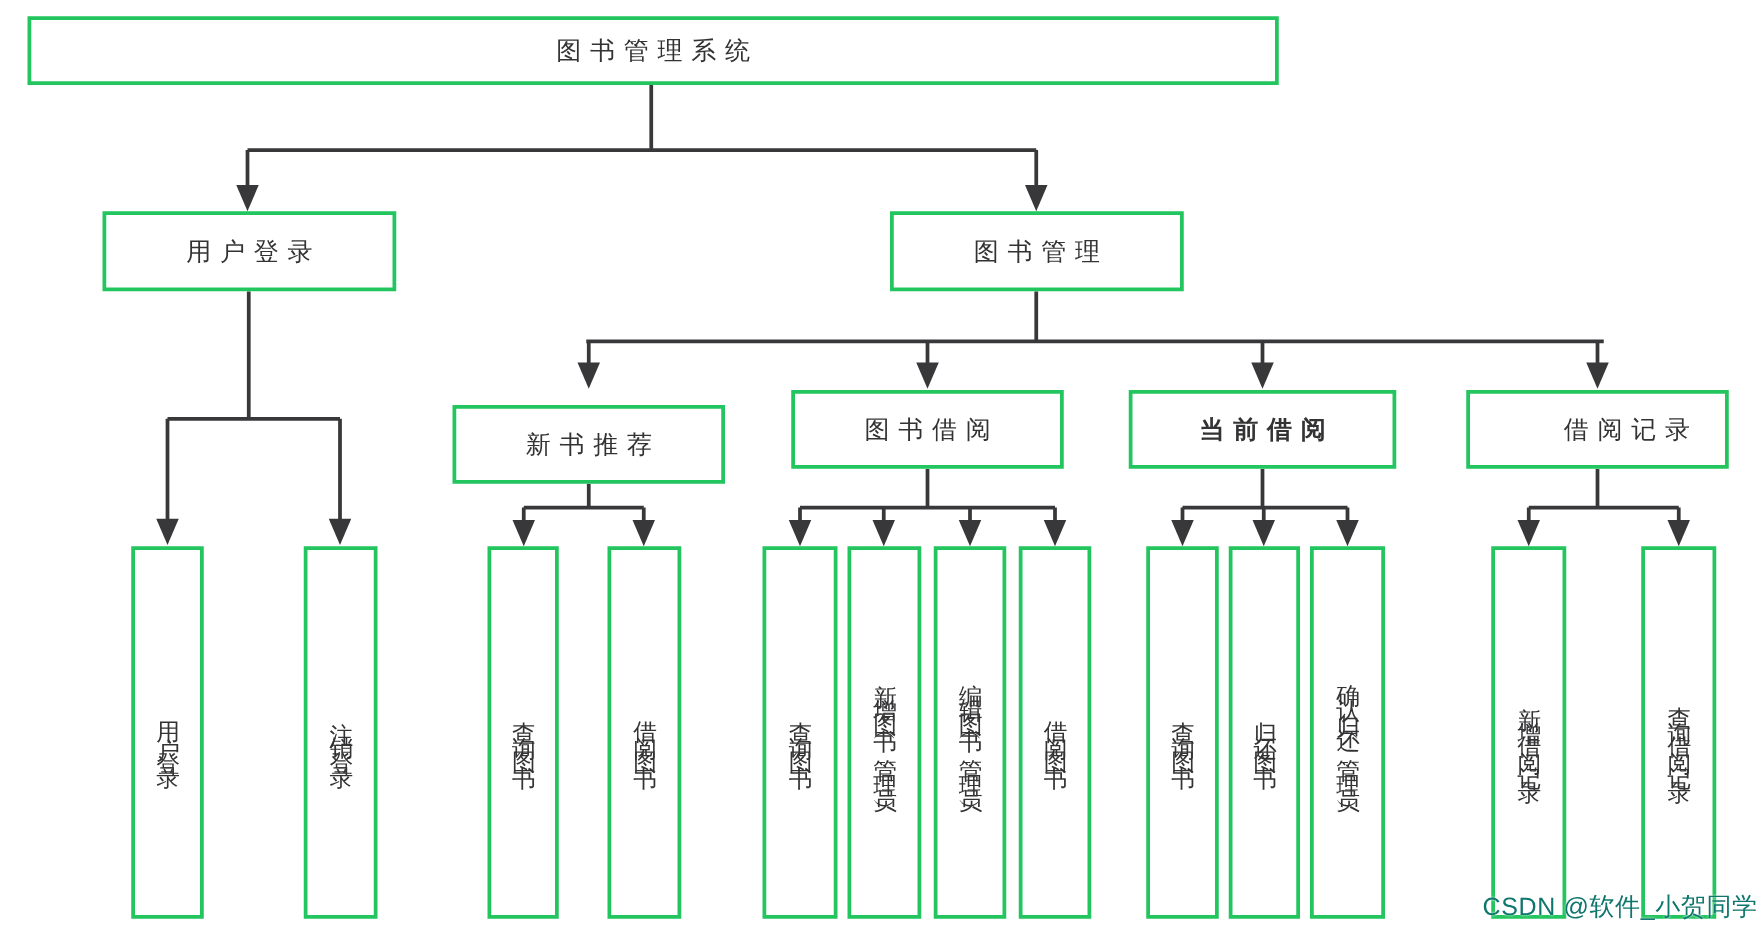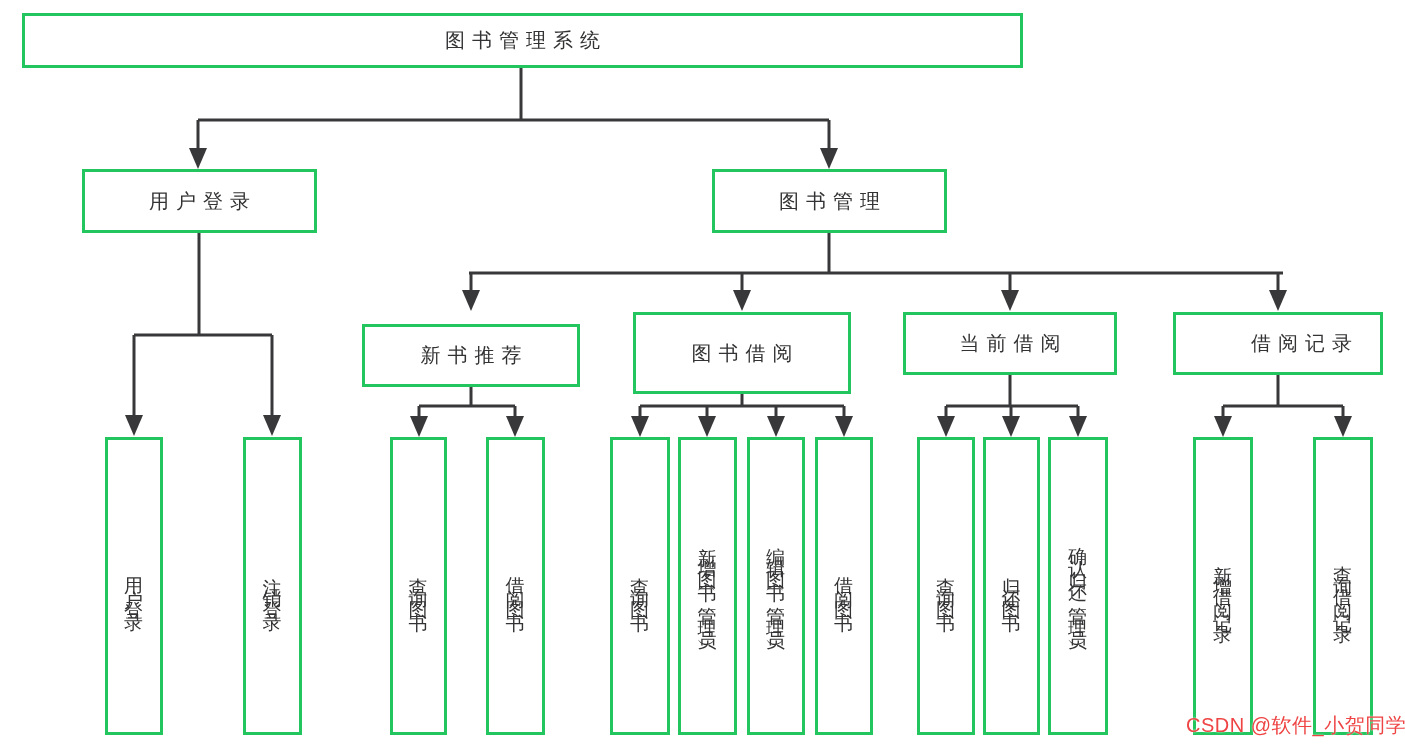--- a/index.html
+++ b/index.html
@@ -15,21 +15,21 @@
     border:3px solid #22c55e;background:#ffffff;color:#333335;
     display:flex;align-items:center;justify-content:center;
   }
   .h-label{font-size:20px;letter-spacing:7px;text-indent:7px;white-space:nowrap;}
   .leaf .v-label{
     writing-mode:vertical-rl;text-orientation:mixed;
     font-size:19px;letter-spacing:12px;line-height:1;white-space:nowrap;
   }
   .watermark{
     position:absolute;left:1186px;top:712px;z-index:3;
-    font-size:20px;color:#ef4444;letter-spacing:0.5px;white-space:nowrap;
+    font-size:20px;color:#0f766e;letter-spacing:0.5px;white-space:nowrap;
     text-shadow:0 0 2px #ffffff;
   }
 </style>
 </head>
 <body>
 
 <div class="stage">
 
   <svg class="connectors" width="1405" height="747" viewBox="0 0 1405 747">
     <g>
@@ -81,24 +81,24 @@
   <div class="node" style="left:82px;top:169px;width:235px;height:64px;">
     <span class="h-label">用户登录</span>
   </div>
   <div class="node" style="left:712px;top:169px;width:235px;height:64px;">
     <span class="h-label">图书管理</span>
   </div>
 
   <div class="node" style="left:362px;top:324px;width:218px;height:63px;">
     <span class="h-label">新书推荐</span>
   </div>
-  <div class="node" style="left:633px;top:312px;width:218px;height:82px;text-align:right;">
+  <div class="node" style="left:633px;top:312px;width:218px;height:63px;text-align:right;">
     <span class="h-label">图书借阅</span>
   </div>
-  <div class="node" style="left:903px;top:312px;width:214px;height:63px;">
+  <div class="node" style="left:903px;top:312px;width:214px;height:63px;font-weight:bold;">
     <span class="h-label">当前借阅</span>
   </div>
   <div class="node" style="left:1173px;top:312px;width:210px;height:63px;padding-left:47px;">
     <span class="h-label">借阅记录</span>
   </div>
 
   <div class="node leaf" style="left:105px;top:437px;width:58px;height:298px;">
     <span class="v-label">用户登录</span>
   </div>
   <div class="node leaf" style="left:243px;top:437px;width:59px;height:298px;">

